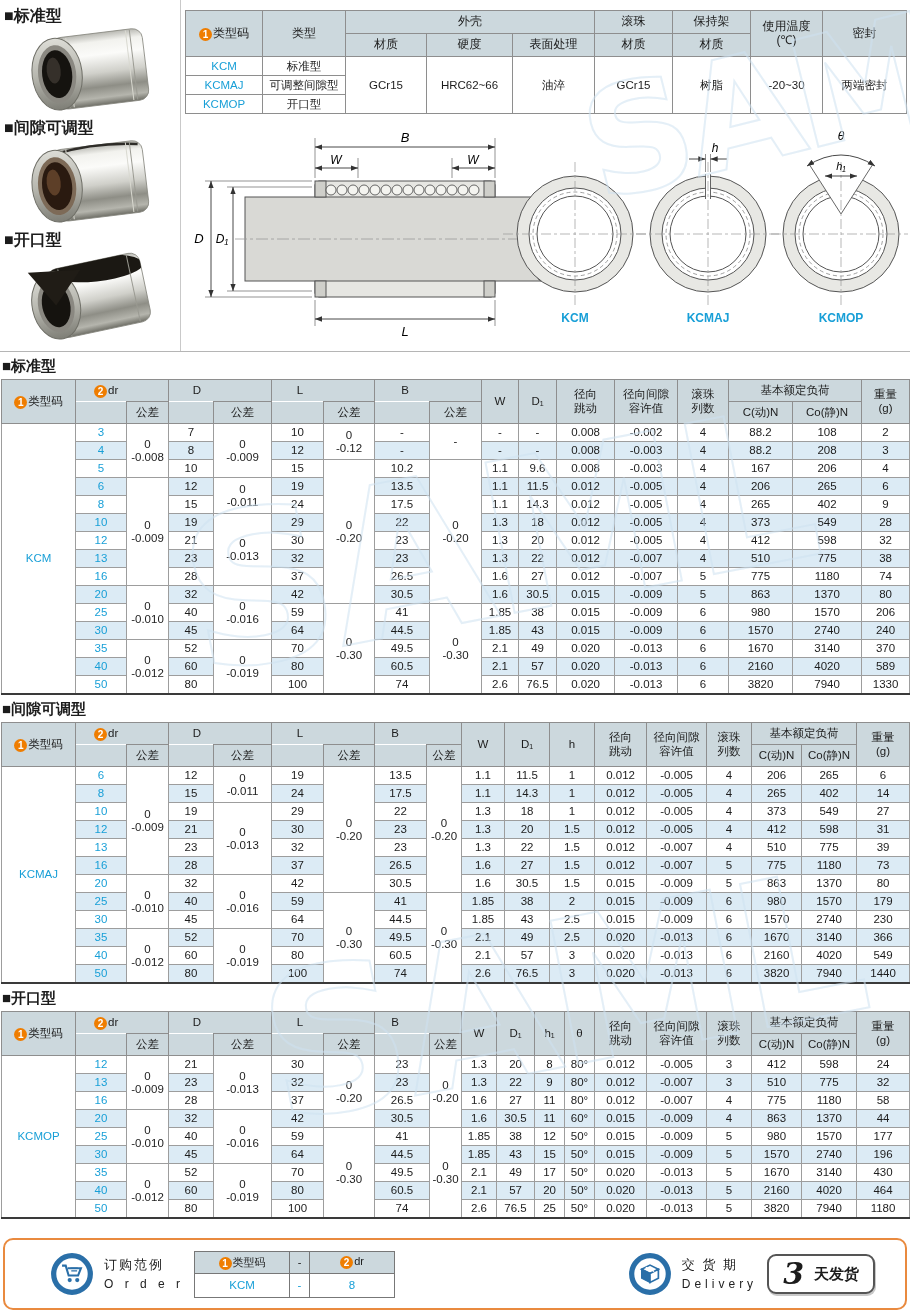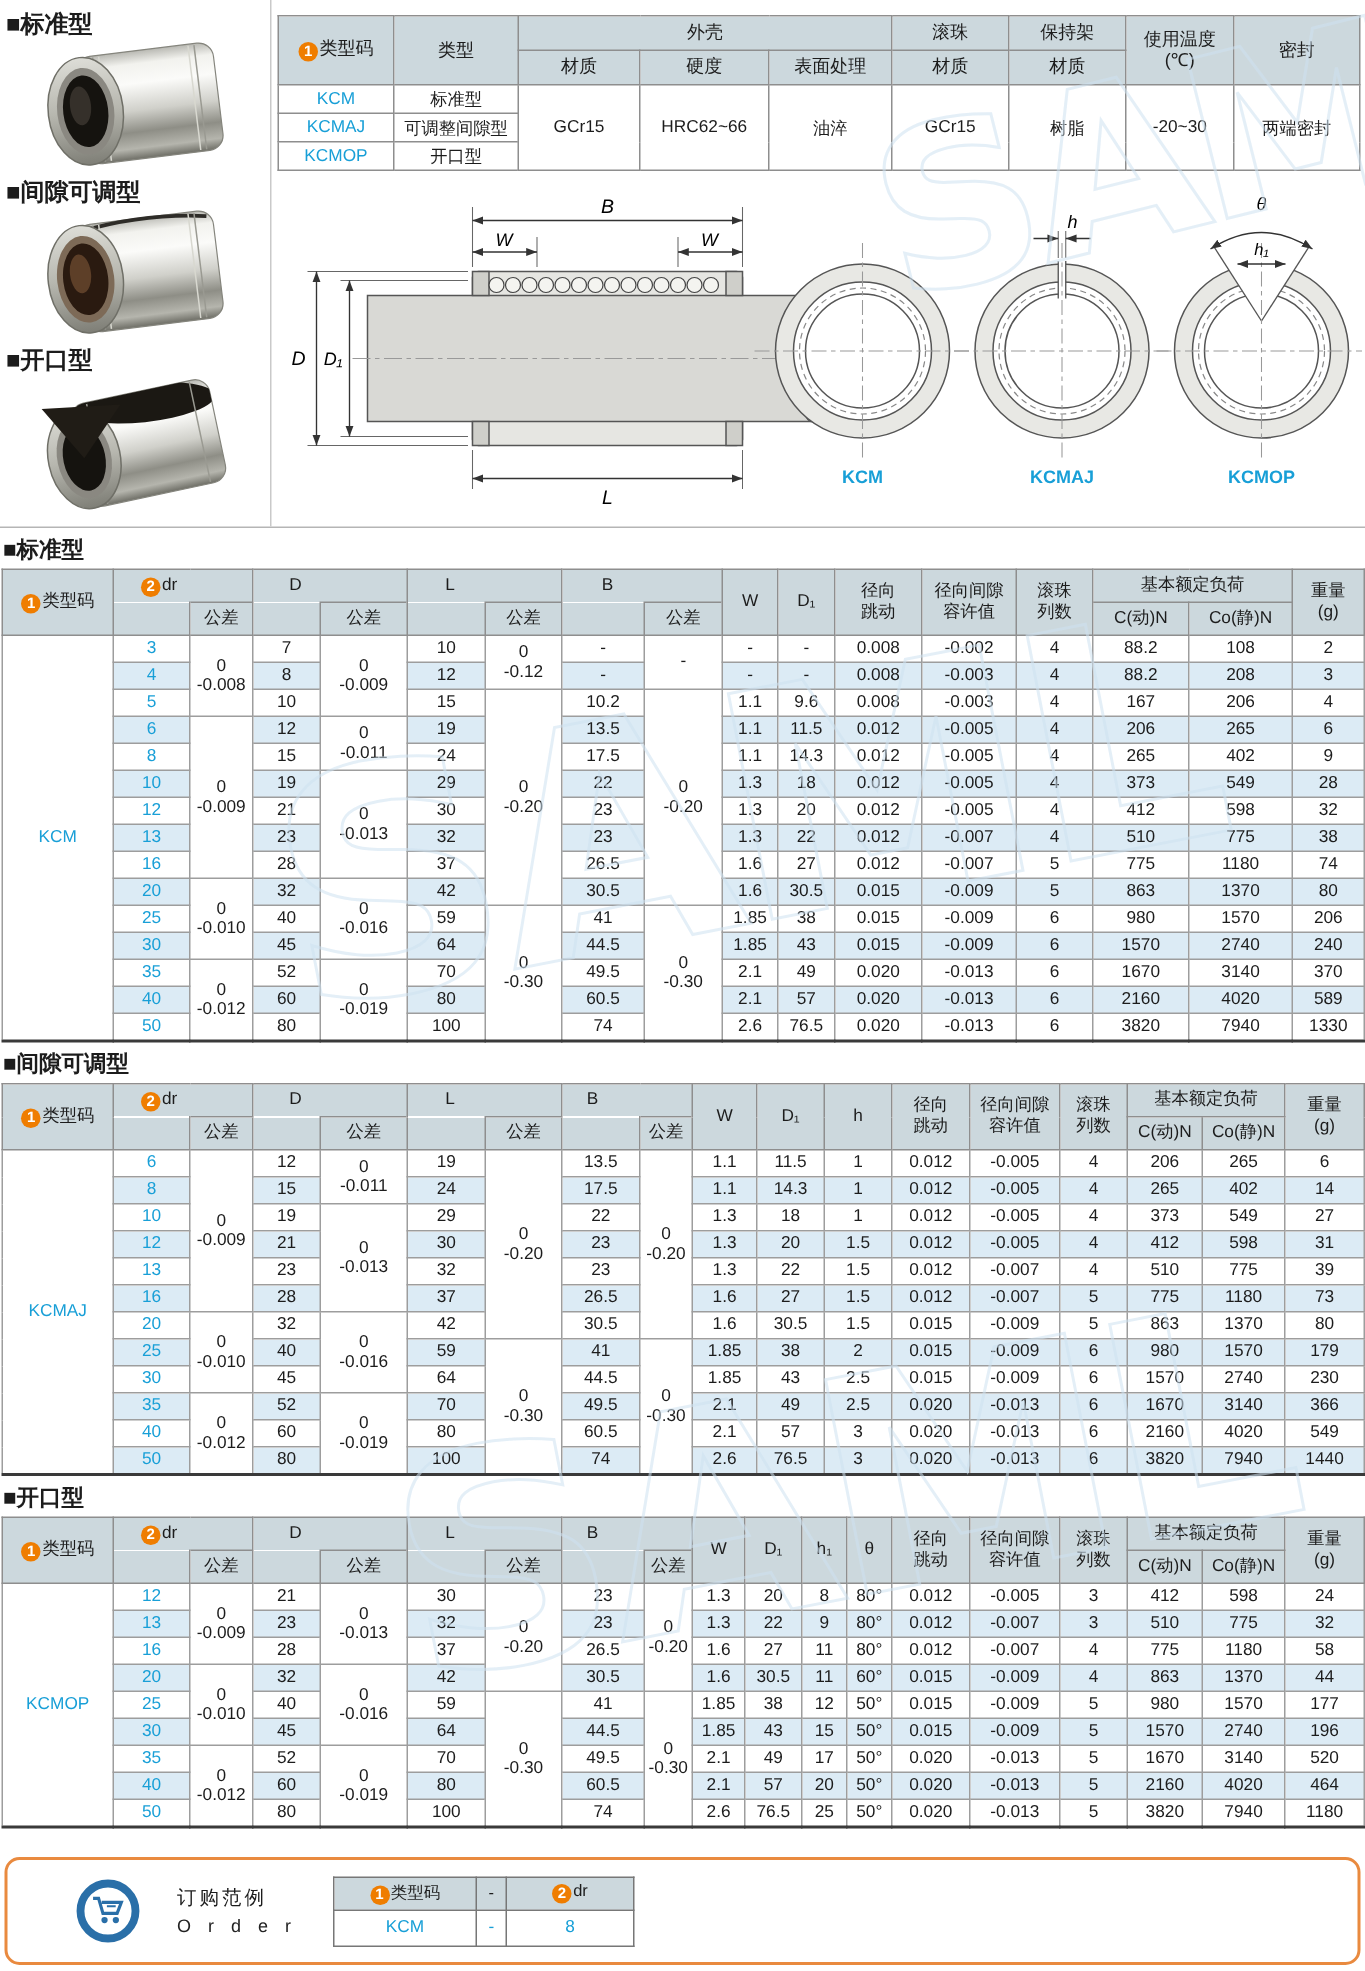--- a/index.html
+++ b/index.html
@@ -36,21 +36,21 @@
   td.m,.dim tr.alt td.m{background:#fff;}
   td.b{color:#189fd7;}
   th.gl{text-align:left;padding-left:18px;border-bottom:none;}
   th.gd{padding-right:46px;border-bottom:none;}
   th.nbt{border-top:none;}
   
   .sec{font-size:15px;font-weight:bold;margin:5px 0 3px 2px;}
   
   .footer{position:absolute;left:3px;right:3px;bottom:4px;height:72px;border:2px solid #e98a3f;border-radius:10px;
           display:flex;align-items:center;justify-content:space-between;padding:0 30px 0 45px;box-sizing:border-box;background:#fff;}
-  .fgroup{display:flex;align-items:center;gap:24px;}
+  .fgroup{display:flex;align-items:center;gap:10px;}
   .ftxt{font-size:13px;line-height:1.5;letter-spacing:2px;white-space:nowrap;}
   .ftxt .sub{font-size:12px;letter-spacing:4px;color:#222;}
   .order{width:200px;border:1px solid #555;}
   .order th{background:#ccd8dd;border:1px solid #777;font-weight:normal;font-size:11px;height:19px;}
   .order td{border:1px solid #777;font-size:11.5px;height:21px;}
   .days{border:2px solid #555;border-radius:9px;background:#fff;padding:3px 14px;display:flex;align-items:center;gap:10px;box-shadow:1px 2px 0 #c9c9c9;}
   .dnum{font-family:"DejaVu Serif",serif;font-style:italic;font-weight:bold;font-size:30px;line-height:1;}
   .dnote{font-size:15px;font-weight:bold;}
   svg text{font-family:"Liberation Sans",sans-serif;}
 </style>
@@ -1004,21 +1004,21 @@
           <td>49.5</td>
           <td>2.1</td>
           <td>49</td>
           <td>17</td>
           <td>50°</td>
           <td>0.020</td>
           <td>-0.013</td>
           <td>5</td>
           <td>1670</td>
           <td>3140</td>
-          <td>520</td>
+          <td>430</td>
         </tr>
         <tr class="alt">
           <td class="b">40</td>
           <td>60</td>
           <td>80</td>
           <td>60.5</td>
           <td>2.1</td>
           <td>57</td>
           <td>20</td>
           <td>50°</td>
@@ -1079,15 +1079,32 @@
           <tbody>
             <tr>
               <td class="b">KCM</td>
               <td class="b">-</td>
               <td class="b">8</td>
             </tr>
           </tbody>
         </table>
     </div>
 
+    <div class="fgroup">
+      <svg width="44" height="44" viewBox="0 0 42 42">
+        <circle cx="21" cy="21" r="17.5" fill="#fff" stroke="#2a6fa8" stroke-width="5"></circle>
+        <path d="M13 16.5 L21 12.5 L29 16.5 L21 20.5 Z" fill="#fff" stroke="#2a6fa8" stroke-width="1.6"></path>
+        <path d="M13 16.5 L13 25 L21 29 L21 20.5 Z" fill="#2a6fa8" stroke="#2a6fa8" stroke-width="1.2"></path>
+        <path d="M21 20.5 L29 16.5 L29 25 L21 29 Z" fill="#fff" stroke="#2a6fa8" stroke-width="1.6"></path>
+        <path d="M17 14.5 L25 18.5" stroke="#fff" stroke-width="1.2"></path>
+      </svg>
+      <div class="ftxt">
+        <div>交 货 期</div>
+        <div class="sub">Delivery</div>
+      </div>
+      <div class="days">
+        <span class="dnum">3</span>
+        <span class="dnote">天发货</span>
+      </div>
+    </div>
   </div>
 
 </div>
 
 </body></html>

